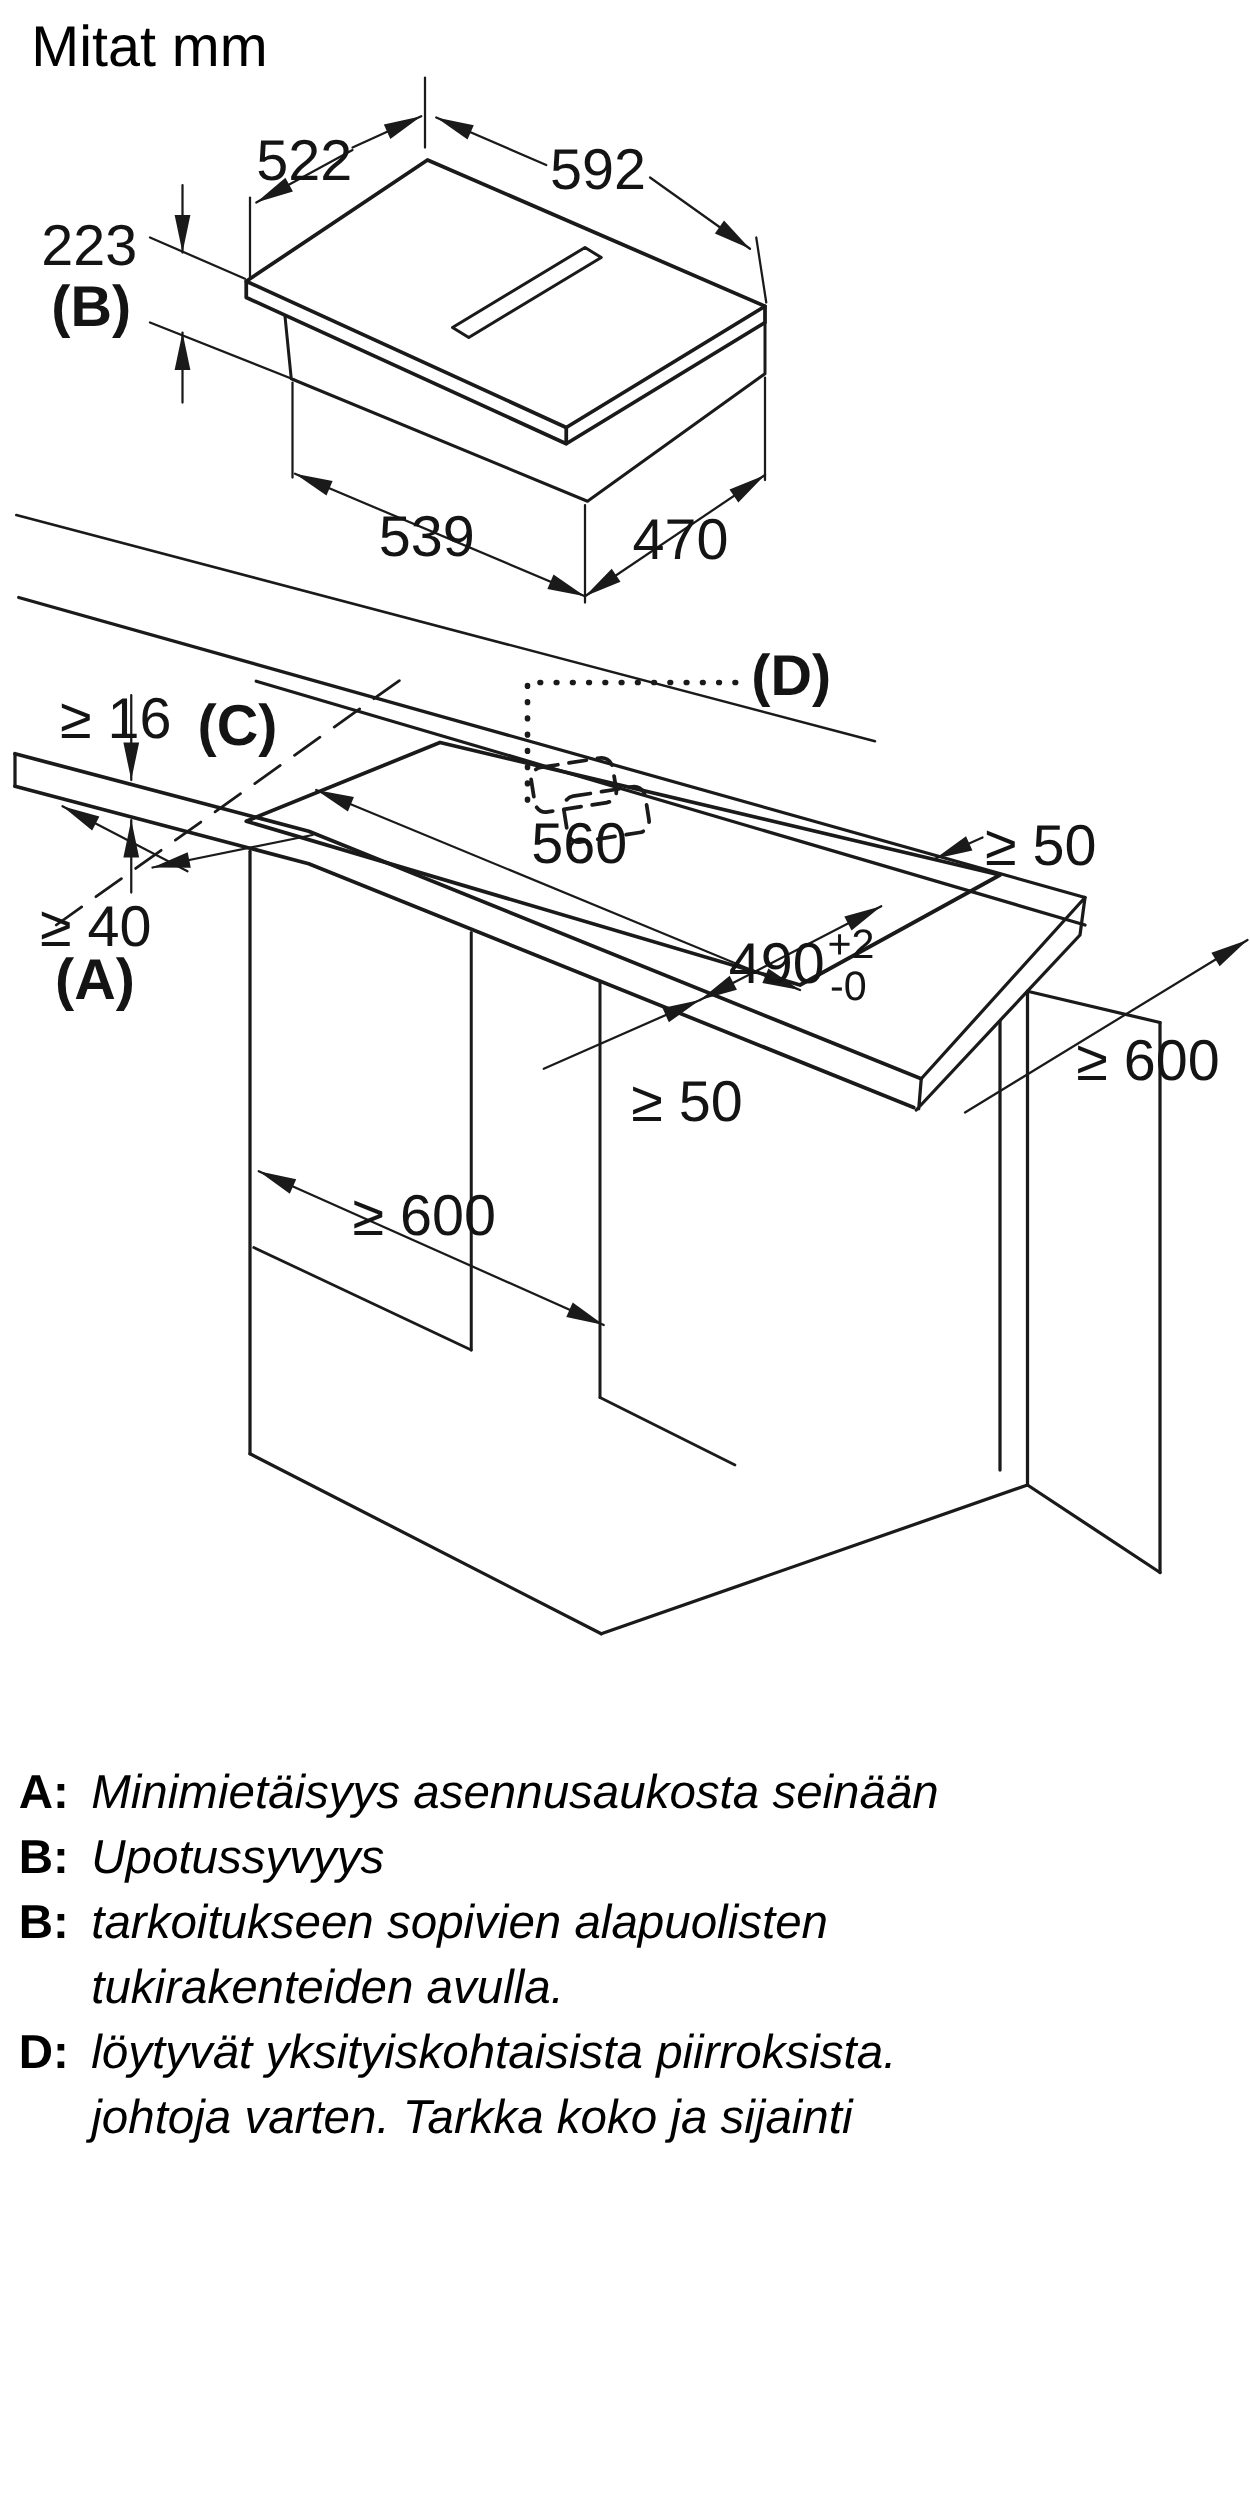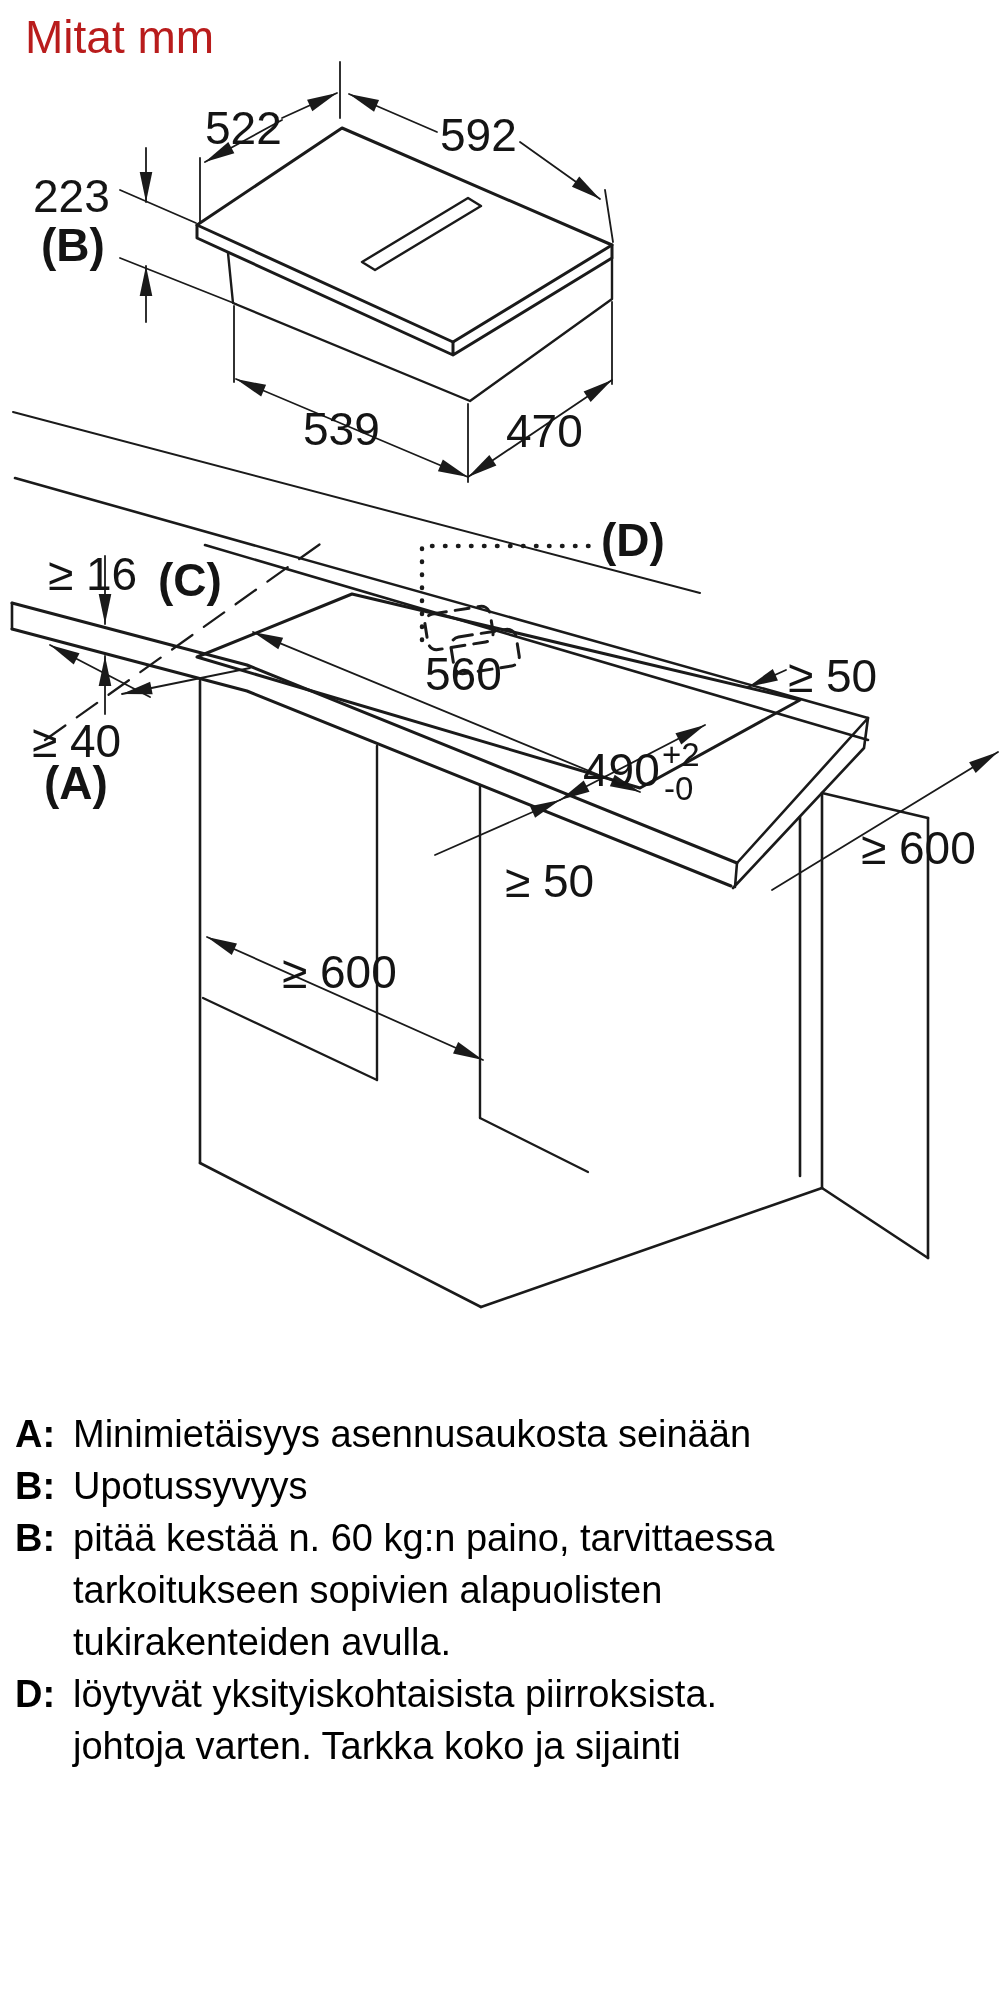--- a/index.html
+++ b/index.html
@@ -2,34 +2,34 @@
 <html><head>
 <meta charset="utf-8">
 <style>
   html,body{margin:0;padding:0;}
   body{
     width:1000px;height:2000px;position:relative;background:#ffffff;
     font-family:"Liberation Sans",sans-serif;color:#111;
   }
   .page-title{
     position:absolute;left:25px;top:12px;font-size:46px;line-height:1.1;
-    color:#b91c1c;letter-spacing:0;
+    color:#000000;letter-spacing:0;
   }
   svg{position:absolute;left:0;top:0;}
   svg text{font-family:"Liberation Sans",sans-serif;font-size:46px;fill:#141414;}
   svg text.sm{font-size:33px;}
   svg text.b{font-weight:bold;}
   .stroke{stroke:#1a1a1a;fill:none;}
   .notes{
     position:absolute;left:15px;top:1408px;width:950px;
     font-size:38px;line-height:52px;color:#000;
   }
   .note{display:flex;align-items:flex-start;}
   .note .term{width:58px;flex:none;font-weight:bold;}
-  .note .body{flex:1;}
+  .note .body{flex:1;font-style:italic;}
   .note .ln{white-space:nowrap;}
 </style>
 </head>
 <body>
 
 <div class="page-title">Mitat mm</div>
 
 <svg width="1000" height="1330" viewBox="0 0 1000 1330">
 
   <g class="stroke" stroke-linejoin="round" stroke-linecap="round">
@@ -162,21 +162,20 @@
   </div>
   <div class="note">
     <span class="term">B:</span>
     <span class="body">
       <div class="ln">Upotussyvyys</div>
     </span>
   </div>
   <div class="note">
     <span class="term">B:</span>
     <span class="body">
-      <div class="ln">pitää kestää n. 60 kg:n paino, tarvittaessa</div>
       <div class="ln">tarkoitukseen sopivien alapuolisten</div>
       <div class="ln">tukirakenteiden avulla.</div>
     </span>
   </div>
   <div class="note">
     <span class="term">D:</span>
     <span class="body">
       <div class="ln">löytyvät yksityiskohtaisista piirroksista.</div>
       <div class="ln">johtoja varten. Tarkka koko ja sijainti</div>
     </span>

